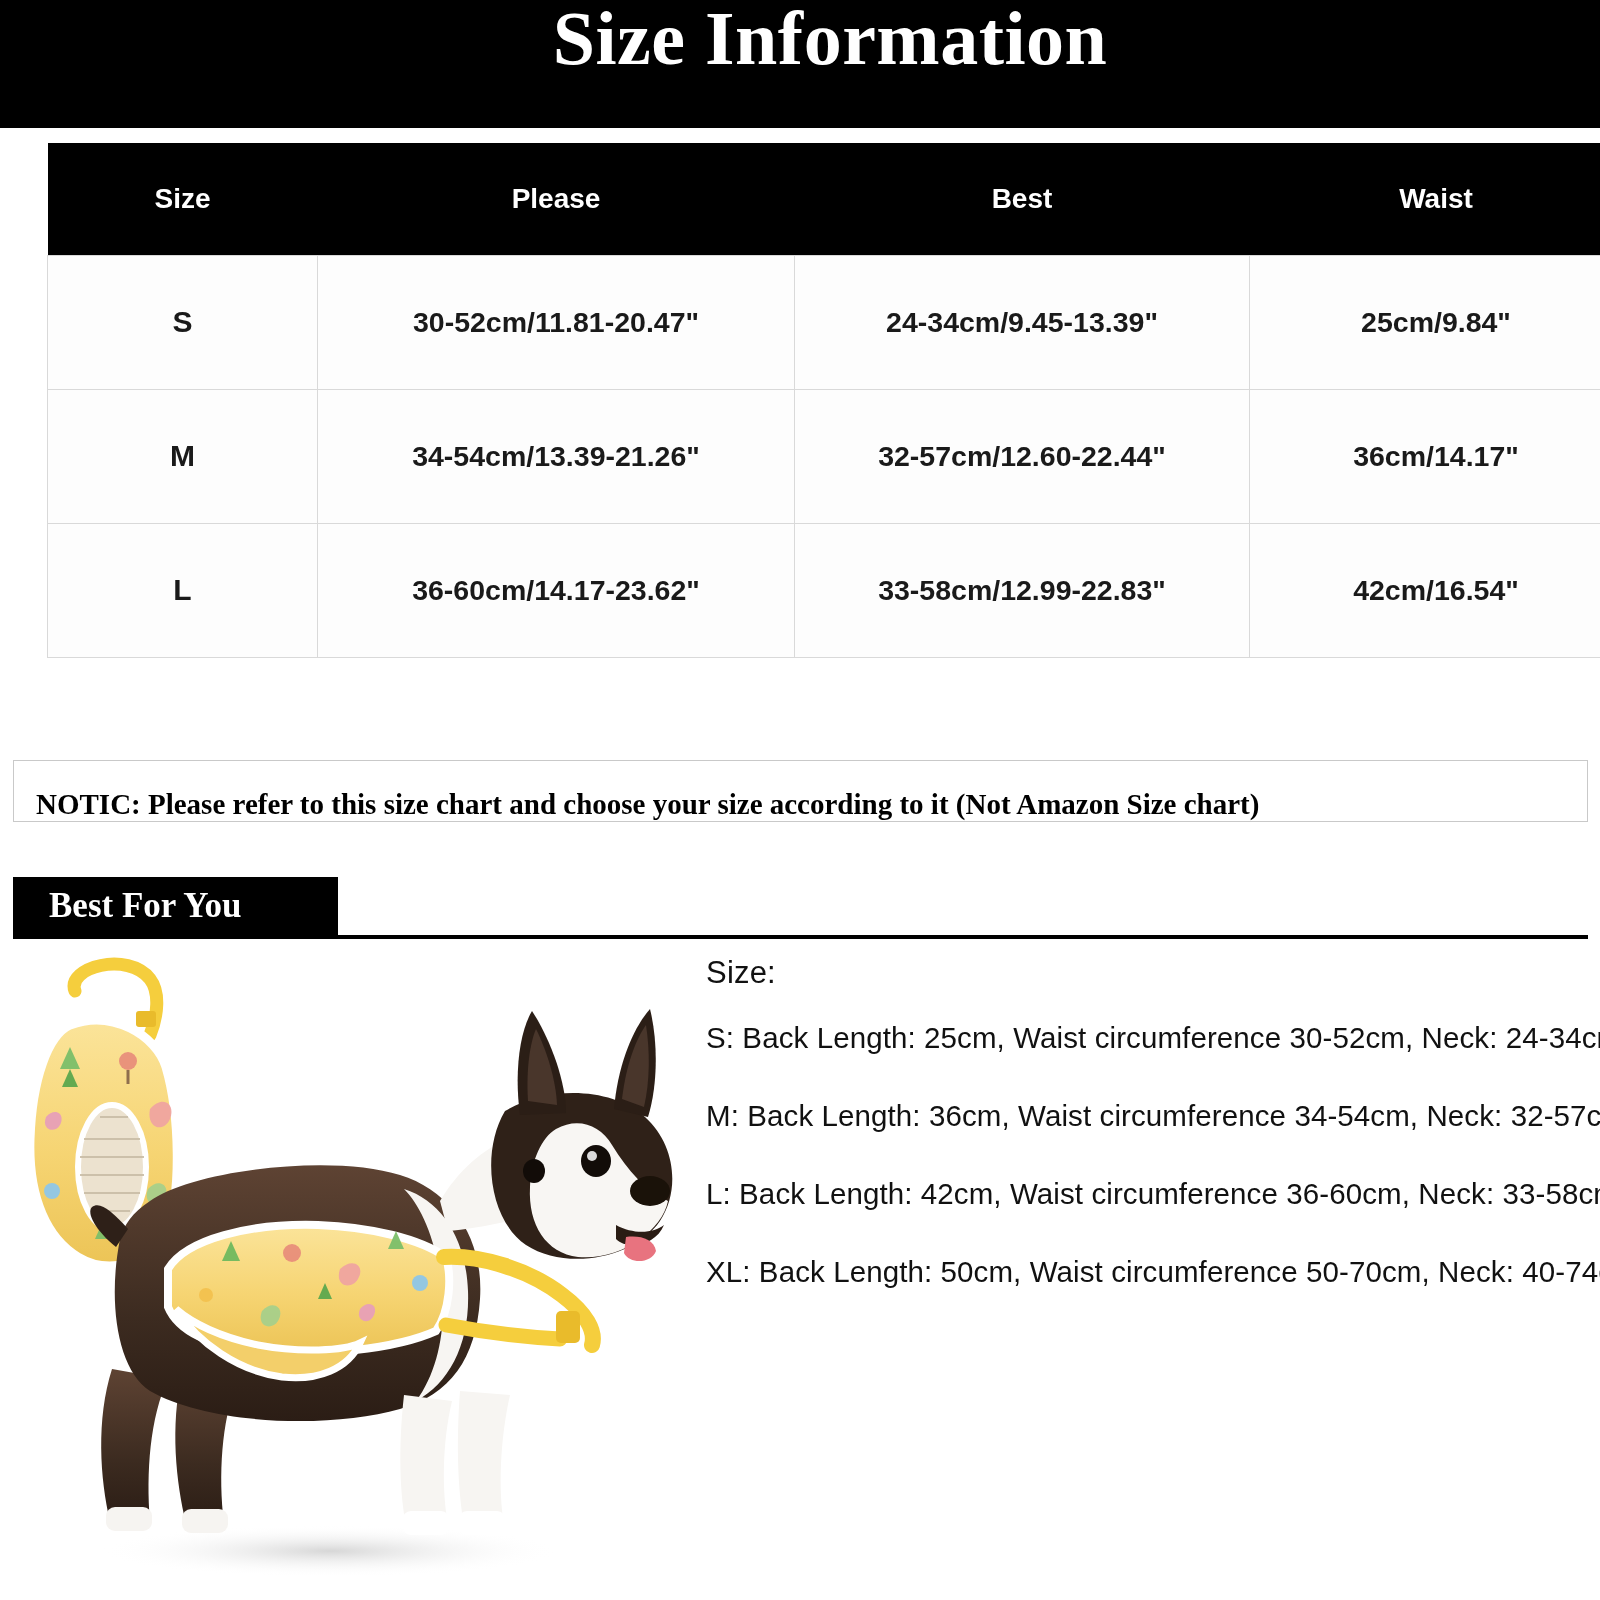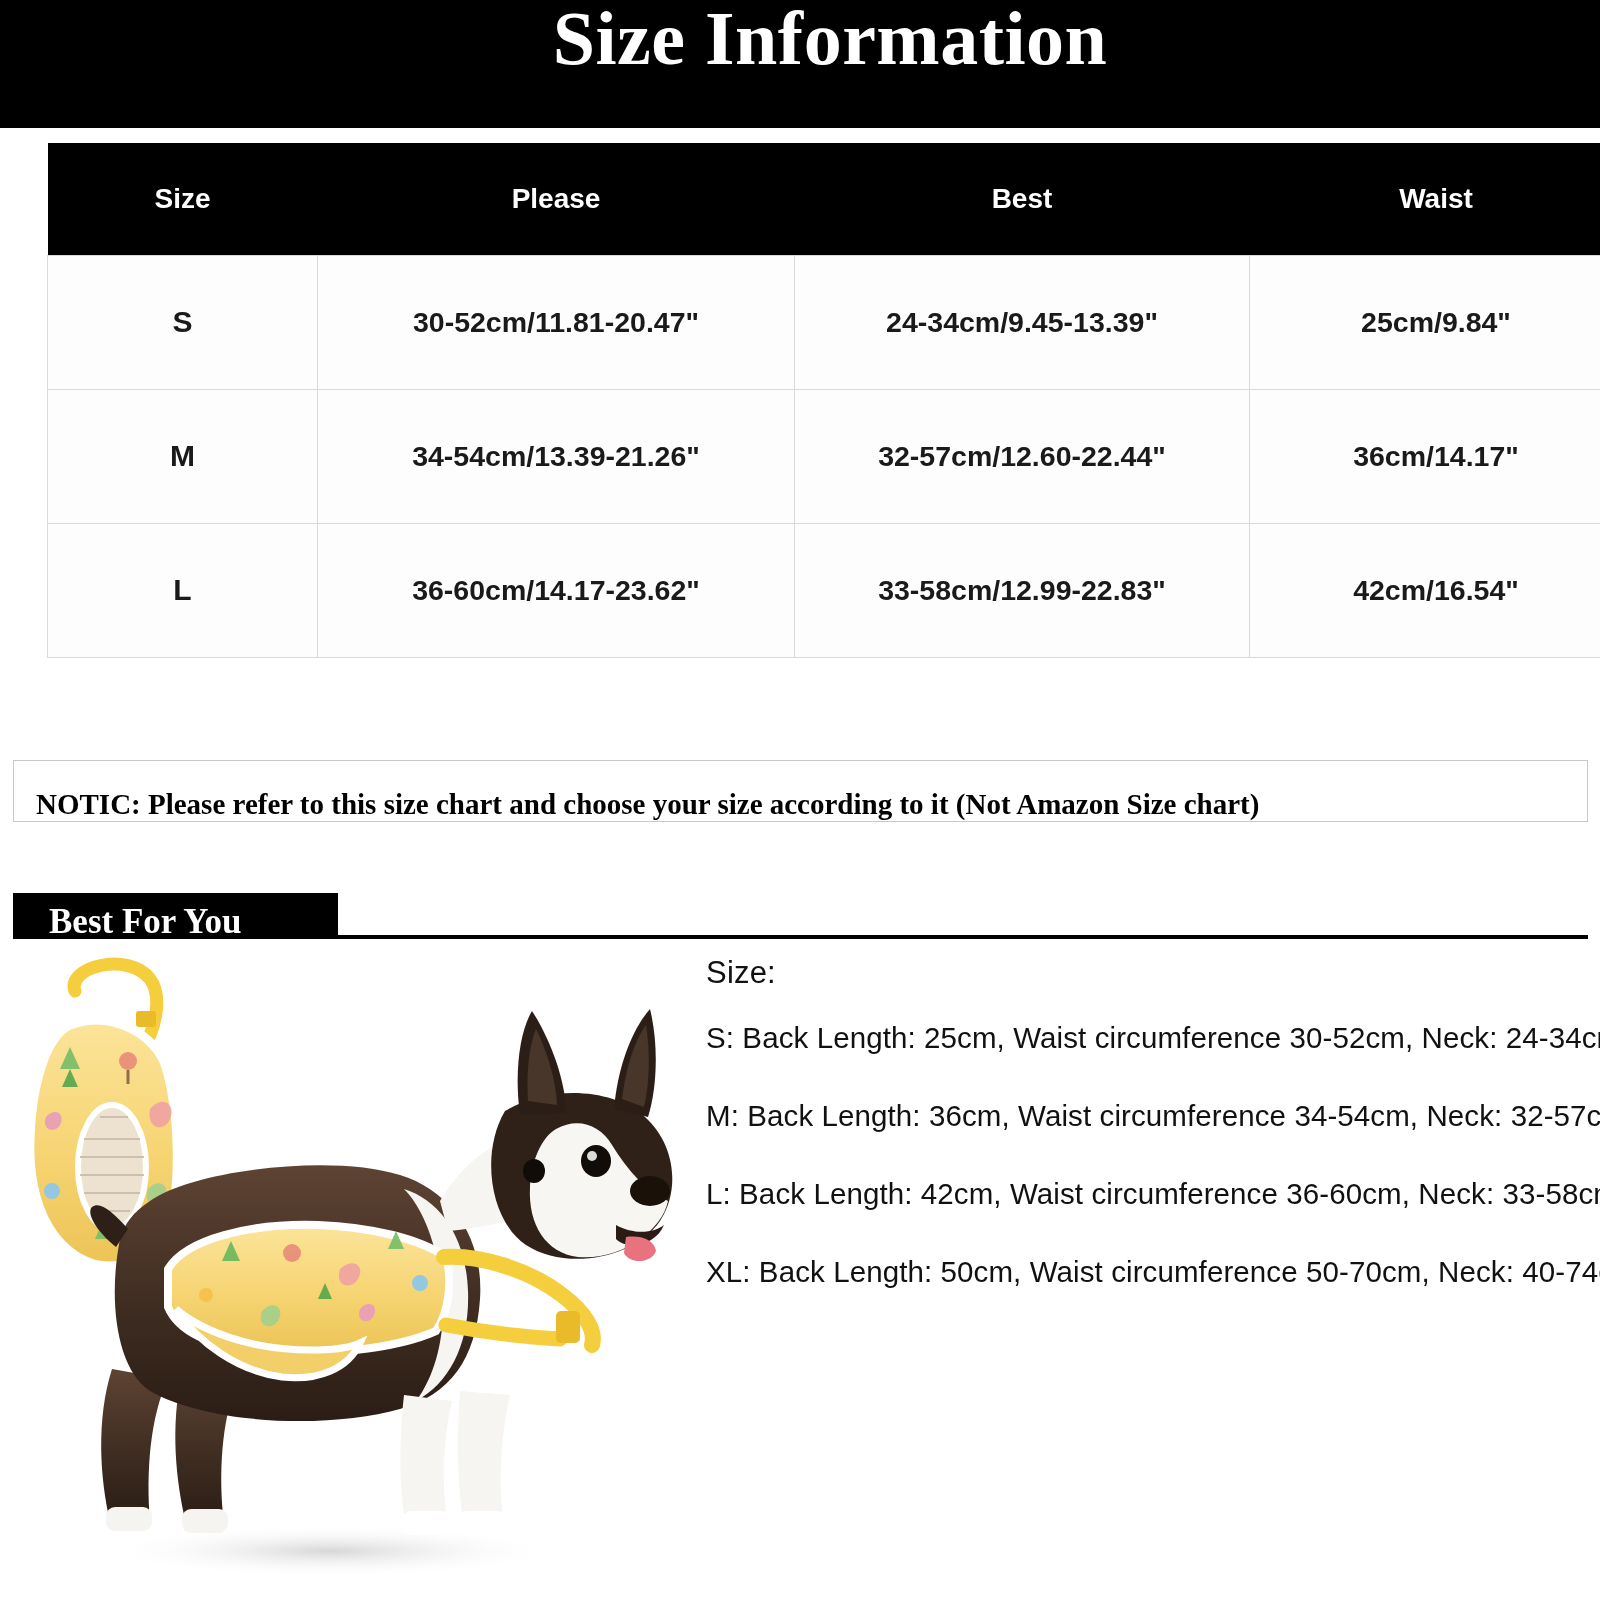--- a/index.html
+++ b/index.html
@@ -104,21 +104,20 @@
   
   .best-tag {
     position: absolute;
     left: 13px;
     top: 877px;
     width: 325px;
     height: 58px;
     background: #000000;
     display: flex;
     align-items: center;
-    margin-top: 16px;
   }
   .best-tag .best-text {
     color: #ffffff;
     font-family: "Liberation Serif", serif;
     font-weight: bold;
     font-size: 35px;
     padding-left: 36px;
   }
   .best-rule {
     position: absolute;

